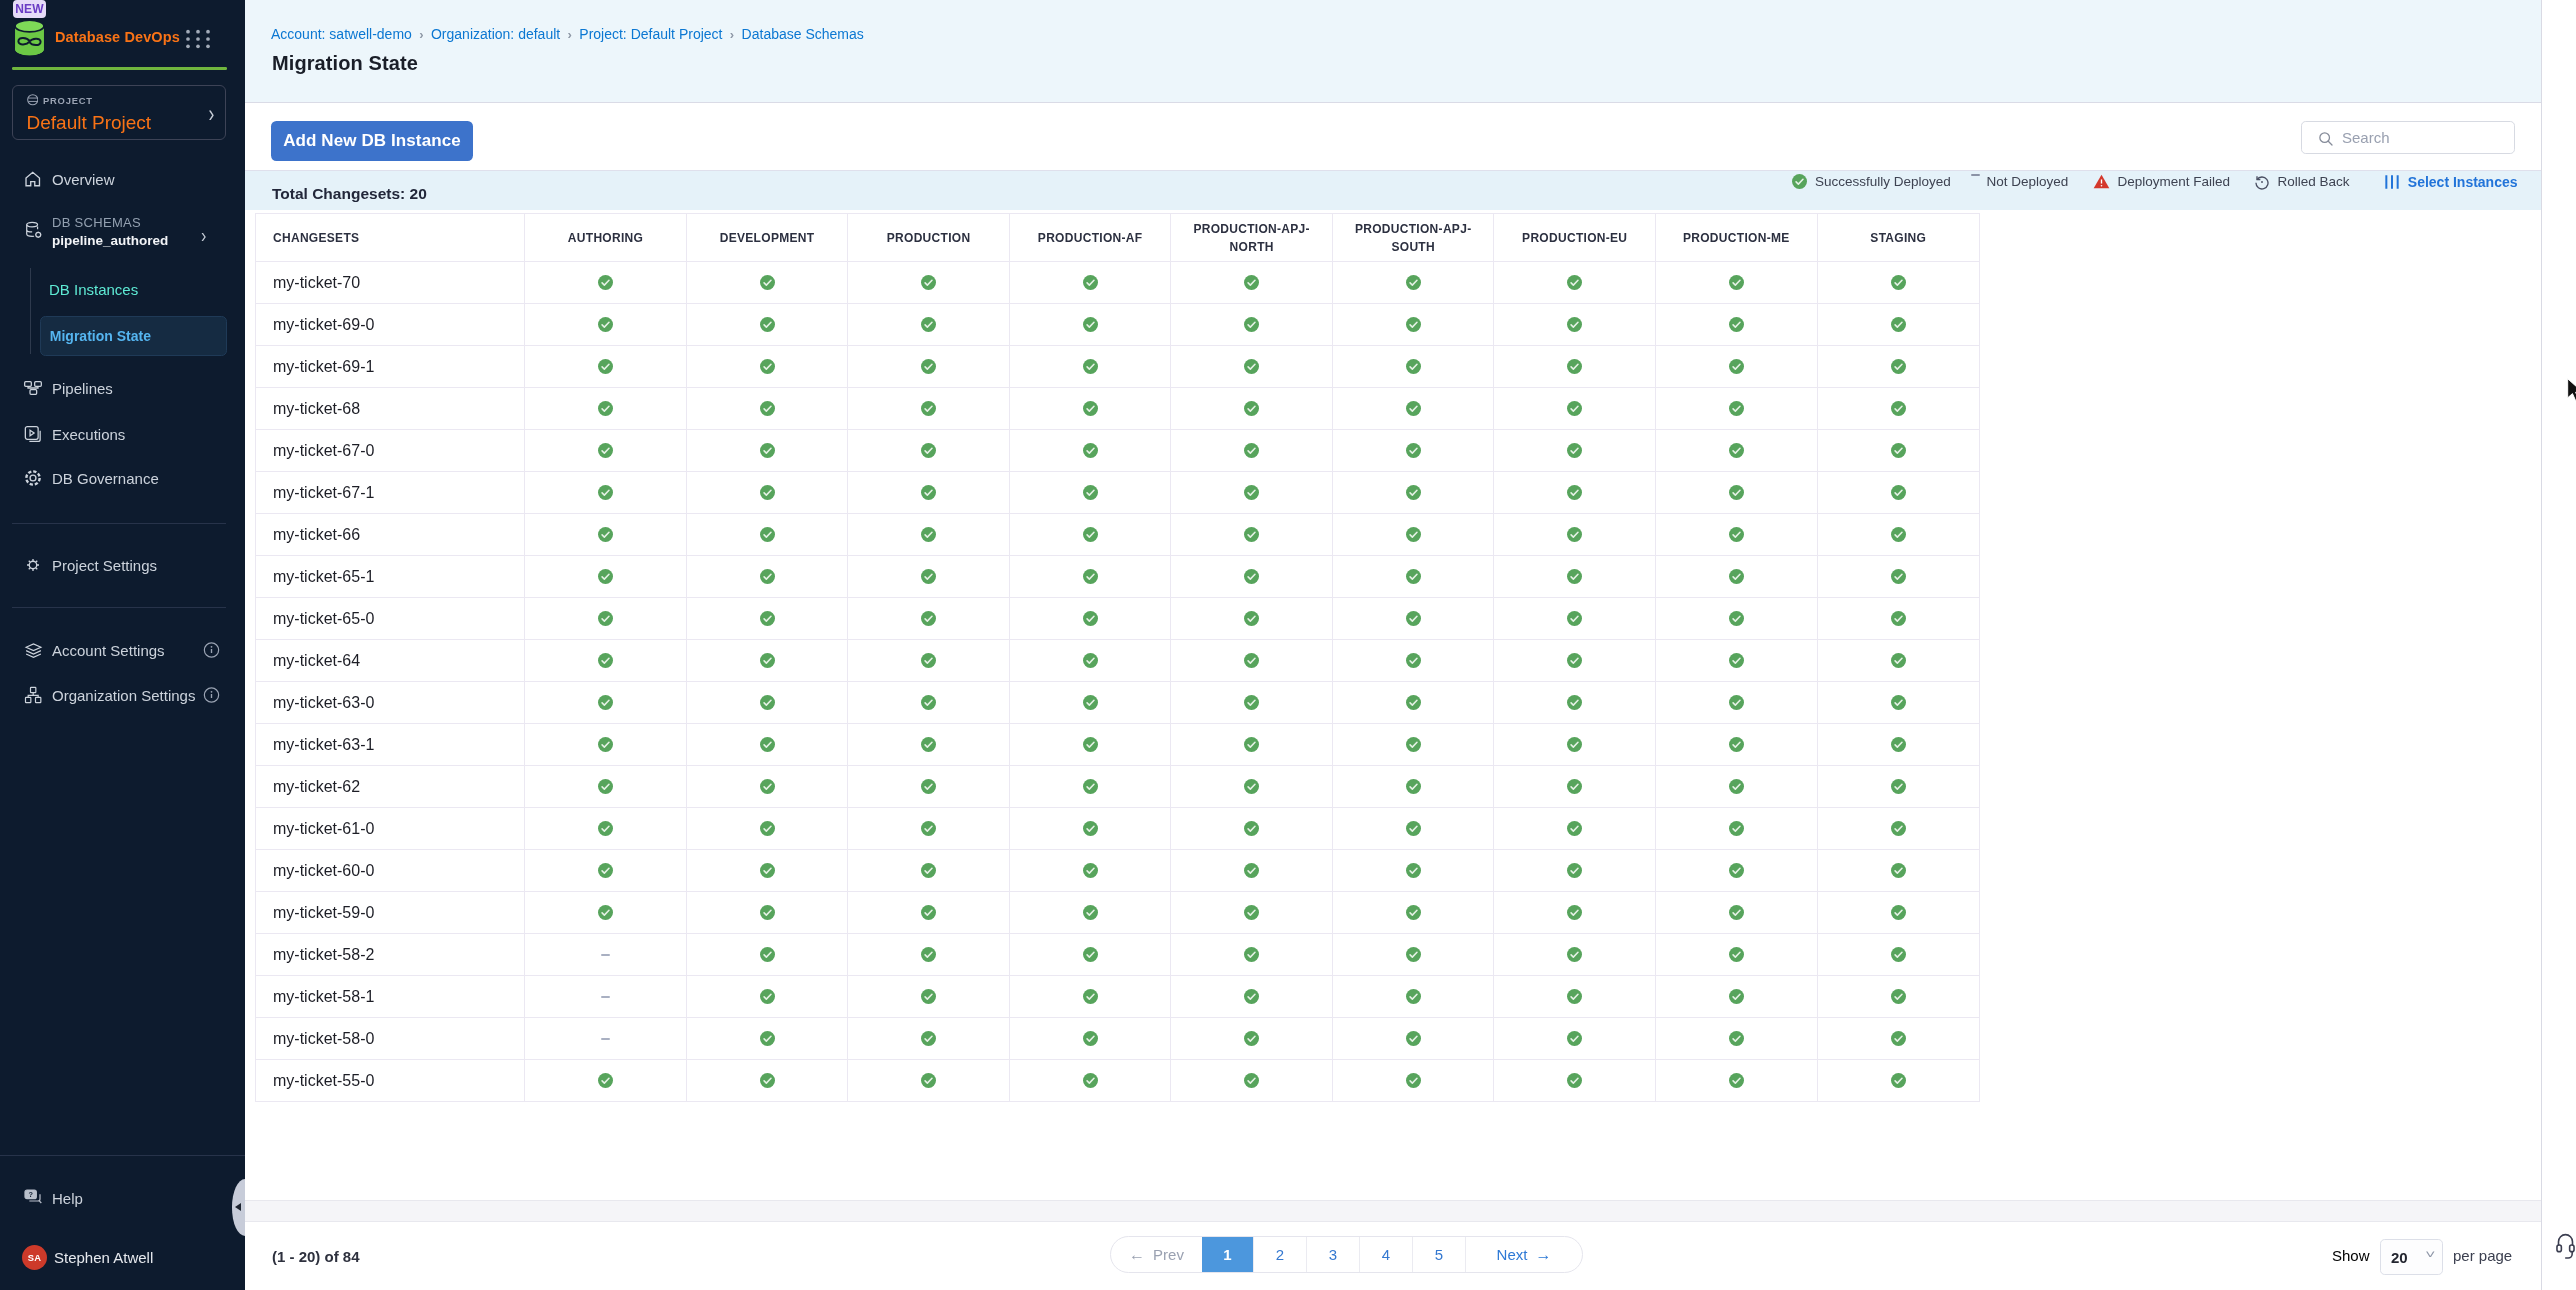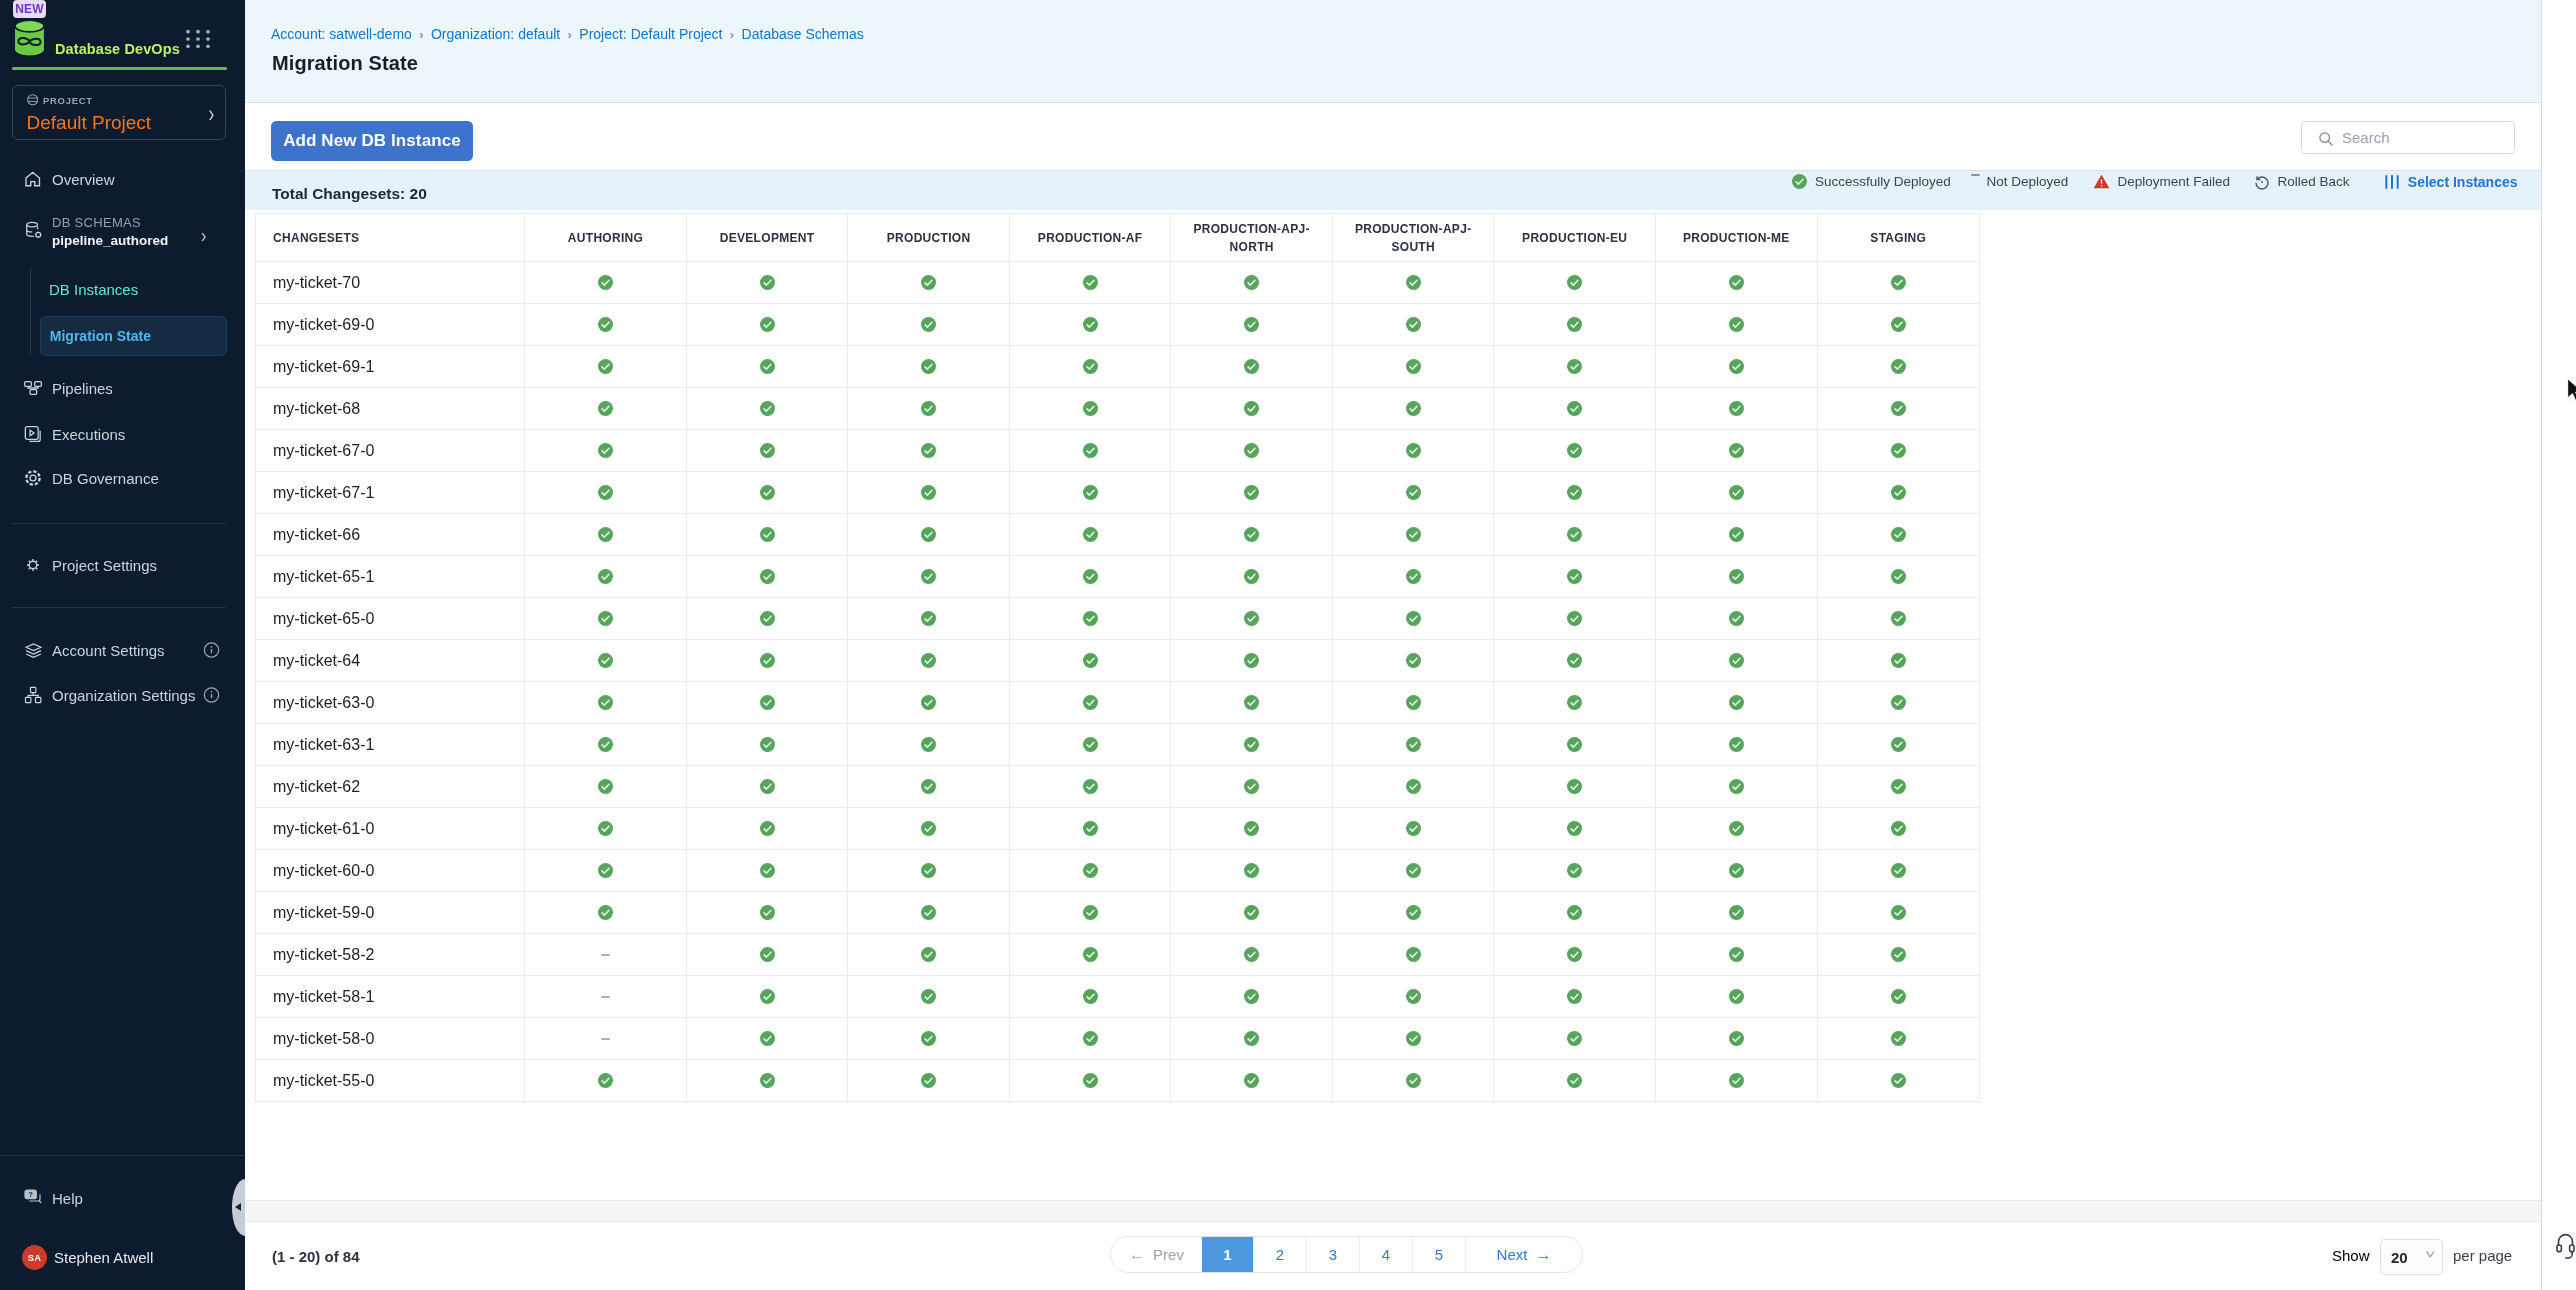--- a/index.html
+++ b/index.html
@@ -3,21 +3,21 @@
 <style>
 *{box-sizing:border-box;margin:0;padding:0}
 html,body{width:2576px;height:1291px;overflow:hidden;background:#fff;
   font-family:"Liberation Sans",sans-serif;position:relative}
 
 #side{position:absolute;left:0;top:0;width:245px;height:1291px;background:#0d1b2e;z-index:5}
 #newbadge{position:absolute;left:13px;top:0;width:33px;height:17.5px;background:#e6dcf8;
   border-radius:4px;color:#6a3cc4;font-size:12px;font-weight:bold;
   text-align:center;line-height:18px;letter-spacing:0.2px}
 #logo{position:absolute;left:12px;top:19px}
-#brand{position:absolute;left:55px;top:41px;color:#bef264;font-size:14.5px;font-weight:bold;letter-spacing:0.1px}
+#brand{position:absolute;left:55px;top:29px;color:#f97316;font-size:14.5px;font-weight:bold;letter-spacing:0.1px}
 #grid9{position:absolute;left:185px;top:29px}
 #greenline{position:absolute;left:12px;top:67px;width:215px;height:2.7px;background:#70b63e;border-radius:1.3px}
 #projbox{position:absolute;left:12px;top:85px;width:214px;height:55px;border:1px solid #3d4356;border-radius:6px}
 #projbox .lab{position:absolute;left:30px;top:8.8px;color:#9aa3b3;font-size:9.4px;letter-spacing:0.8px;font-weight:bold}
 #projbox .cube{position:absolute;left:13.5px;top:7.4px;color:#9aa3b3;font-size:9.4px}
 #projbox .val{position:absolute;left:13.5px;top:26px;color:#f97316;font-size:19px;font-weight:normal}
 #projbox .chev{position:absolute;right:10.8px;top:17.5px;color:#c6cdd7;font-size:17.5px;transform:scaleY(1.35)}
 .nav{position:absolute;left:0;width:245px;height:38px;color:#ccd3dc;font-size:15px}
 .nav .ic{position:absolute;left:24px;top:50%;transform:translateY(-50%)}
 .nav .tx{position:absolute;left:52px;top:50%;transform:translateY(-50%);white-space:nowrap}

